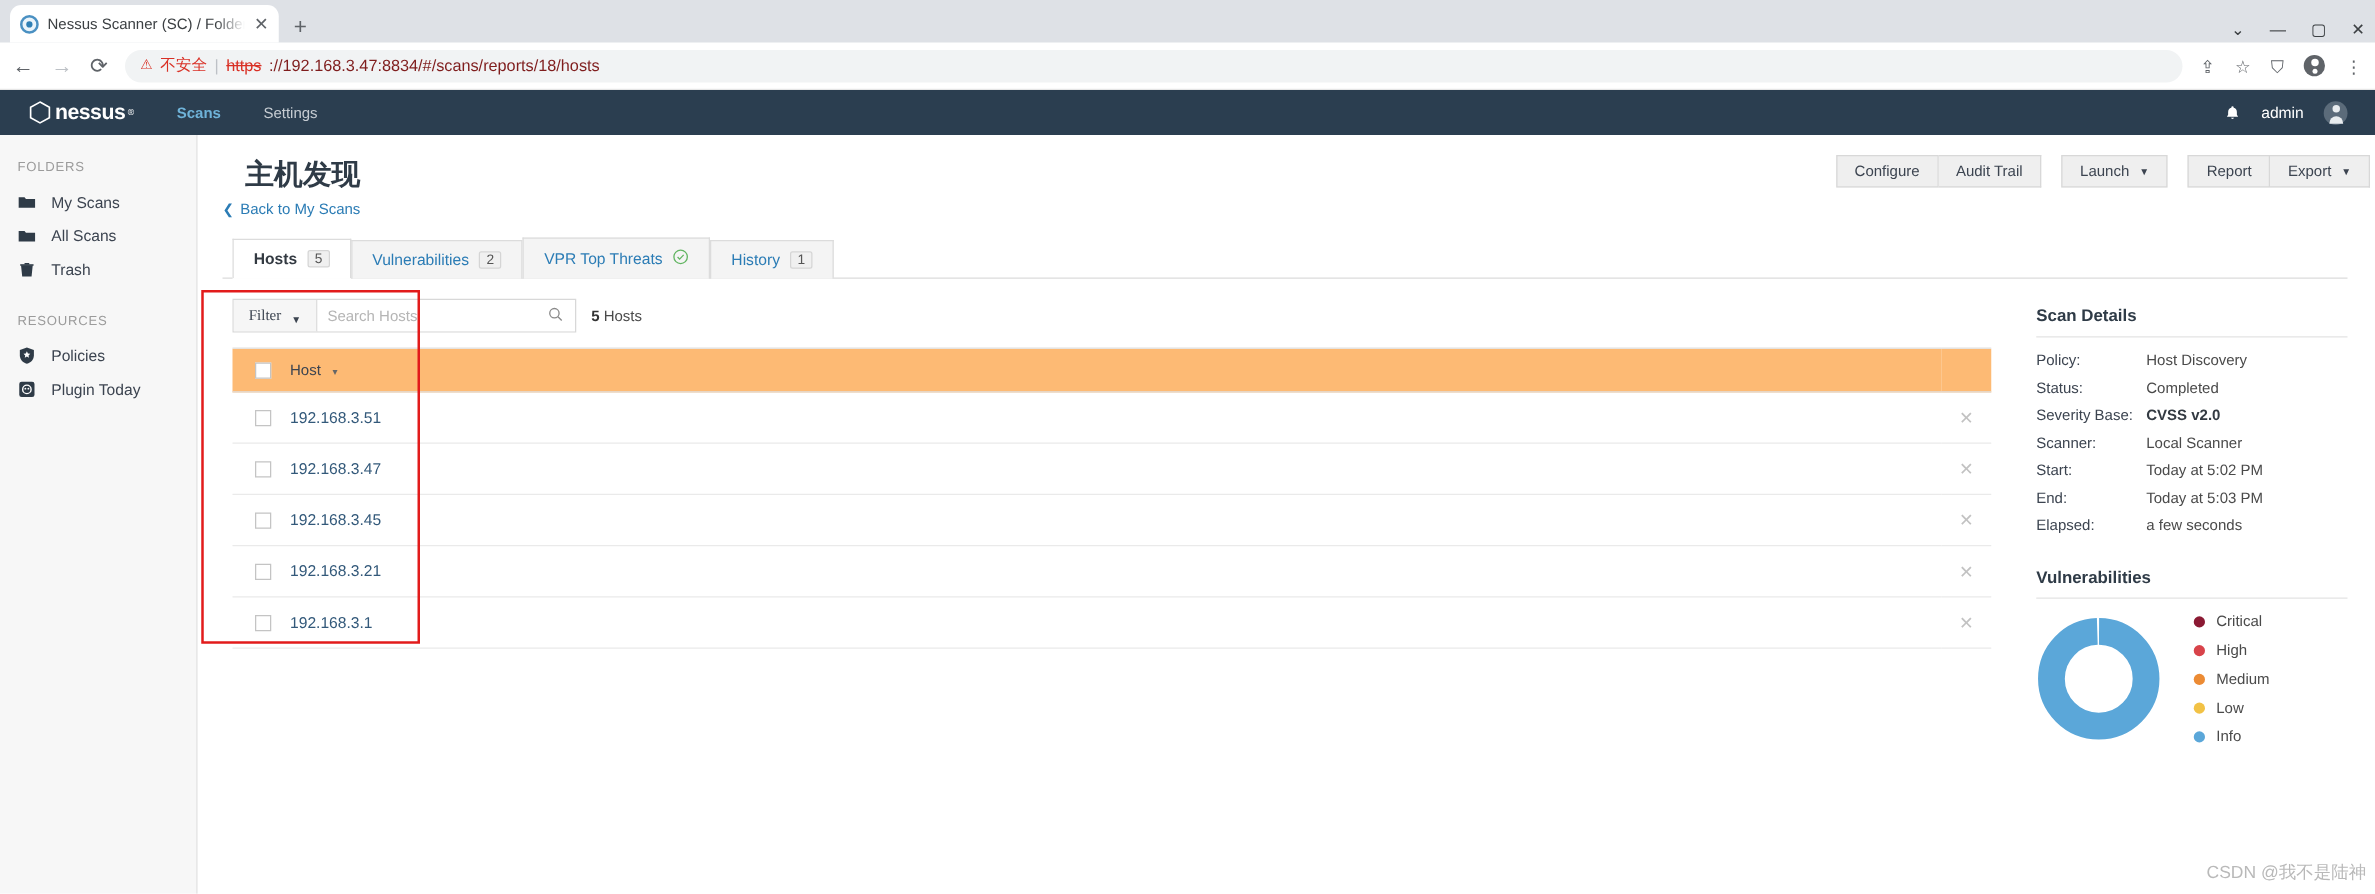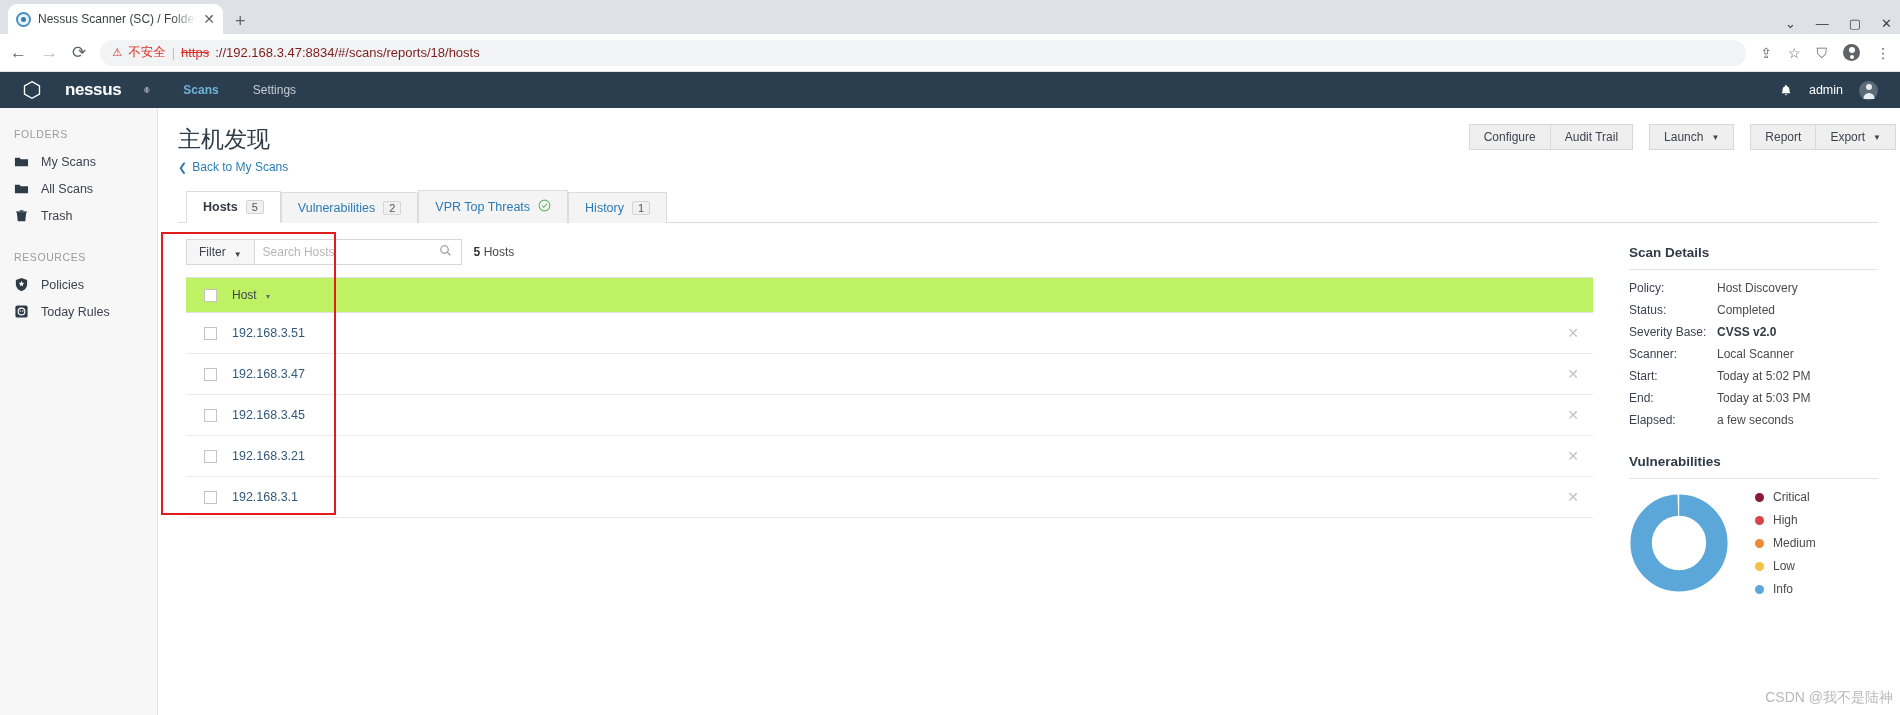--- a/index.html
+++ b/index.html
@@ -73,21 +73,21 @@
     content: ""; position: absolute; left: 50%; top: 3px; transform: translateX(-50%);
     width: 6px; height: 6px; border-radius: 50%; background: #fff;
     box-shadow: 0 7px 0 -1px #fff;
   }
 
   
   .app-header {
     height: 36px; background: #2b3e50; display: flex; align-items: center;
     padding: 0 22px; gap: 34px;
   }
-  .logo { display: flex; align-items: center; gap: 23px; }
+  .logo { display: flex; align-items: center; gap: 2px; }
   .logo-mark { width: 20px; height: 20px; }
   .logo-text { color: #fff; font-size: 17px; font-weight: bold; letter-spacing: -0.4px; }
   .logo-tm { color: #fff; font-size: 7px; vertical-align: super; }
   .nav-link { font-size: 12px; color: #c6ccd2; cursor: pointer; }
   .nav-link.active { color: #6fb3d9; font-weight: bold; }
   .header-right { margin-left: auto; display: flex; align-items: center; gap: 16px; }
   .bell { color: #ffffff; font-size: 13px; cursor: pointer; }
   .admin-name { color: #ffffff; font-size: 12.5px; cursor: pointer; }
   .avatar {
     width: 19px; height: 19px; border-radius: 50%; background: #5b6b7a;
@@ -118,21 +118,21 @@
     padding: 6px 14px; cursor: pointer;
   }
   .side-label { font-size: 12.5px; color: #3c4450; text-align: center; }
   .side-icon { width: 15px; height: 15px; flex: none; }
   .side-gap { height: 22px; }
 
   
   .main { flex: 1; display: flex; flex-direction: column; min-width: 0; }
   .page-head { padding: 16px 0 6px 0; display: flex; align-items: flex-start; }
   .page-head-left { padding-left: 20px; }
-  .page-title { font-size: 23px; color: #2f3b47; font-weight: normal; }
+  .page-title { font-size: 23px; color: #2f3b47; font-weight: bold; text-align: right; }
   .back-link {
     font-size: 12px; color: #2b7cb5; margin-top: 5px;
     display: flex; align-items: center; gap: 5px; cursor: pointer;
   }
   .back-chevron { font-size: 11px; }
   .head-actions {
     margin-left: auto; padding-right: 4px; display: flex; align-items: center; gap: 16px;
   }
   .btn-group { display: flex; }
   .btn {
@@ -168,38 +168,38 @@
   .table-col { flex: 1; min-width: 0; padding: 0 0 0 20px; position: relative; }
   .details-col { width: 285px; flex: none; padding: 22px 22px 0 14px; }
 
   
   .filter-bar { display: flex; align-items: center; gap: 12px; padding: 16px 22px 12px 8px; }
   .filter-controls { display: flex; border: 1px solid #d8d8d8; background: #fff; }
   .filter-btn {
     background: #f6f6f6; border: none; border-right: 1px solid #d8d8d8;
     font-size: 12px; color: #3c4450; padding: 5px 12px; cursor: pointer;
     display: flex; align-items: flex-end; gap: 8px;
-    font-family: Liberation Sans, sans-serif;
+    font-family: Liberation Serif, serif;
   }
   .filter-btn .caret { font-size: 8px; }
   .search-wrap { display: flex; align-items: center; background: #fff; }
   .search-input {
     border: none; outline: none; font-size: 12px; color: #14532d;
     padding: 5px 8px; width: 175px; background: transparent;
     font-family: "Liberation Sans", sans-serif;
   }
   .search-input::placeholder { color: #b5b5b5; }
   .search-icon { color: #8a8a8a; font-size: 13px; padding: 0 9px; cursor: pointer; }
   .host-count { font-size: 12px; color: #4a4a4a; }
   .host-count b { color: #333; }
 
   
   .host-table { width: calc(100% - 30px); border-collapse: collapse; margin-left: 8px; }
   .host-table thead th {
-    background: #bef264; border-top: 1px solid #e0e0e0; border-bottom: 1px solid #e0e0e0;
+    background: #fdba74; border-top: 1px solid #e0e0e0; border-bottom: 1px solid #e0e0e0;
     font-size: 12px; color: #3c4450; font-weight: normal;
     text-align: left; padding: 10px 0;
   }
   .host-table td { border-bottom: 1px solid #eaeaea; padding: 12px 0; font-size: 12.5px; }
   .col-check { width: 46px; padding-left: 18px !important; }
   .cb {
     width: 13px; height: 13px; border: 1px solid #c4c4c4; background: #fff;
     display: inline-block; vertical-align: middle; cursor: pointer;
   }
   .host-link { color: #33597a; cursor: pointer; }
@@ -324,21 +324,21 @@
       </svg>
       <span class="side-label">Policies</span>
     </div>
     <div class="side-item">
       <svg class="side-icon" viewBox="0 0 16 16">
         <rect x="1.5" y="1.5" width="13" height="13" rx="2" fill="#2f3b47"></rect>
         <circle cx="8" cy="8" r="3.6" fill="none" stroke="#ffffff" stroke-width="1.2"></circle>
         <circle cx="6.7" cy="7.4" r="0.8" fill="#ffffff"></circle>
         <circle cx="9.3" cy="7.4" r="0.8" fill="#ffffff"></circle>
       </svg>
-      <span class="side-label">Today Rules</span>
+      <span class="side-label">Plugin Today</span>
     </div>
   </div>
 
   <div class="main">
 
     <div class="page-head">
       <div class="page-head-left">
         <div class="page-title">主机发现</div>
         <div class="back-link">
           <span class="back-chevron">❮</span>

